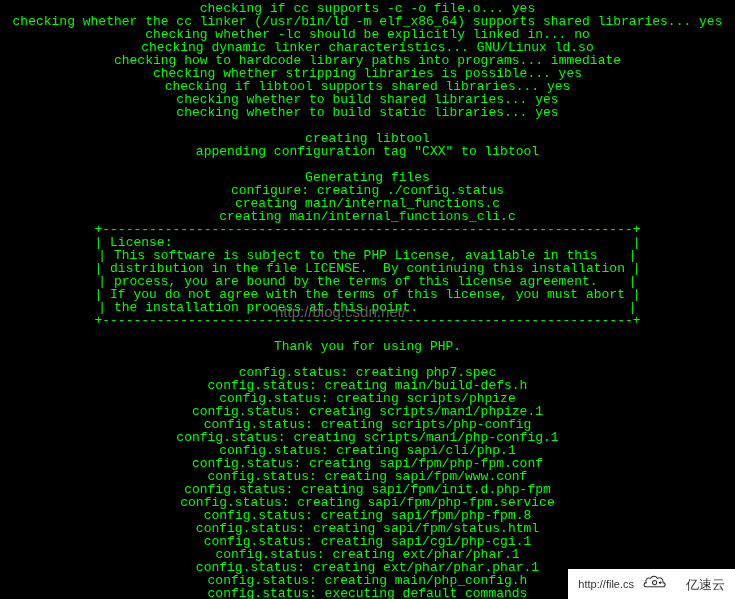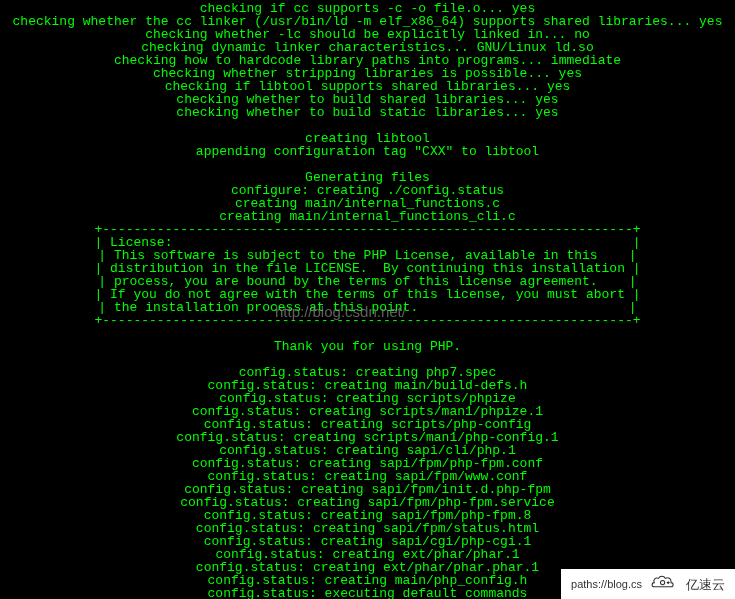--- a/index.html
+++ b/index.html
@@ -60,22 +60,22 @@
     }
   </style>
 </head>
 <body>
 
 <div class="terminal" id="terminal-container"><span class="line">checking if cc supports -c -o file.o... yes</span><span class="line">checking whether the cc linker (/usr/bin/ld -m elf_x86_64) supports shared libraries... yes</span><span class="line">checking whether -lc should be explicitly linked in... no</span><span class="line">checking dynamic linker characteristics... GNU/Linux ld.so</span><span class="line">checking how to hardcode library paths into programs... immediate</span><span class="line">checking whether stripping libraries is possible... yes</span><span class="line">checking if libtool supports shared libraries... yes</span><span class="line">checking whether to build shared libraries... yes</span><span class="line">checking whether to build static libraries... yes</span><span class="line">&nbsp;</span><span class="line">creating libtool</span><span class="line">appending configuration tag "CXX" to libtool</span><span class="line">&nbsp;</span><span class="line">Generating files</span><span class="line">configure: creating ./config.status</span><span class="line">creating main/internal_functions.c</span><span class="line">creating main/internal_functions_cli.c</span><span class="line">+--------------------------------------------------------------------+</span><span class="line">| License:                                                           |</span><span class="line">| This software is subject to the PHP License, available in this    |</span><span class="line">| distribution in the file LICENSE.  By continuing this installation |</span><span class="line">| process, you are bound by the terms of this license agreement.    |</span><span class="line">| If you do not agree with the terms of this license, you must abort |</span><span class="line">| the installation process at this point.                           |</span><span class="line">+--------------------------------------------------------------------+</span><span class="line">&nbsp;</span><span class="line">Thank you for using PHP.</span><span class="line">&nbsp;</span><span class="line">config.status: creating php7.spec</span><span class="line">config.status: creating main/build-defs.h</span><span class="line">config.status: creating scripts/phpize</span><span class="line">config.status: creating scripts/man1/phpize.1</span><span class="line">config.status: creating scripts/php-config</span><span class="line">config.status: creating scripts/man1/php-config.1</span><span class="line">config.status: creating sapi/cli/php.1</span><span class="line">config.status: creating sapi/fpm/php-fpm.conf</span><span class="line">config.status: creating sapi/fpm/www.conf</span><span class="line">config.status: creating sapi/fpm/init.d.php-fpm</span><span class="line">config.status: creating sapi/fpm/php-fpm.service</span><span class="line">config.status: creating sapi/fpm/php-fpm.8</span><span class="line">config.status: creating sapi/fpm/status.html</span><span class="line">config.status: creating sapi/cgi/php-cgi.1</span><span class="line">config.status: creating ext/phar/phar.1</span><span class="line">config.status: creating ext/phar/phar.phar.1</span><span class="line">config.status: creating main/php_config.h</span><span class="line">config.status: executing default commands</span></div>
 
 <div class="watermark-center">http://blog.csdn.net/</div>
 
 <div class="watermark-corner">
-  <span>paths://blog.cs</span>
+  <span>http://file.cs</span>
   <span class="logo-icon">
     <svg viewBox="0 0 40 24">
       <path d="M30 8 C30 4, 26 2, 22 4 C20 0, 14 0, 12 4 C8 2, 4 6, 6 10 C2 10, 2 16, 6 16 L30 16 C34 16, 34 10, 30 10 Z" fill="none" stroke="#333" stroke-width="1.5"></path>
       <circle cx="18" cy="10" r="3" fill="none" stroke="#333" stroke-width="1.5"></circle>
       <path d="M24 10 L28 10 M26 8 L26 12" stroke="#333" stroke-width="1.5"></path>
     </svg>
   </span>
-  <span style="font-size:13px;">亿速云</span>
+  <span style="font-size:13px;margin-left:8px;">亿速云</span>
 </div>
 
 </body></html>

